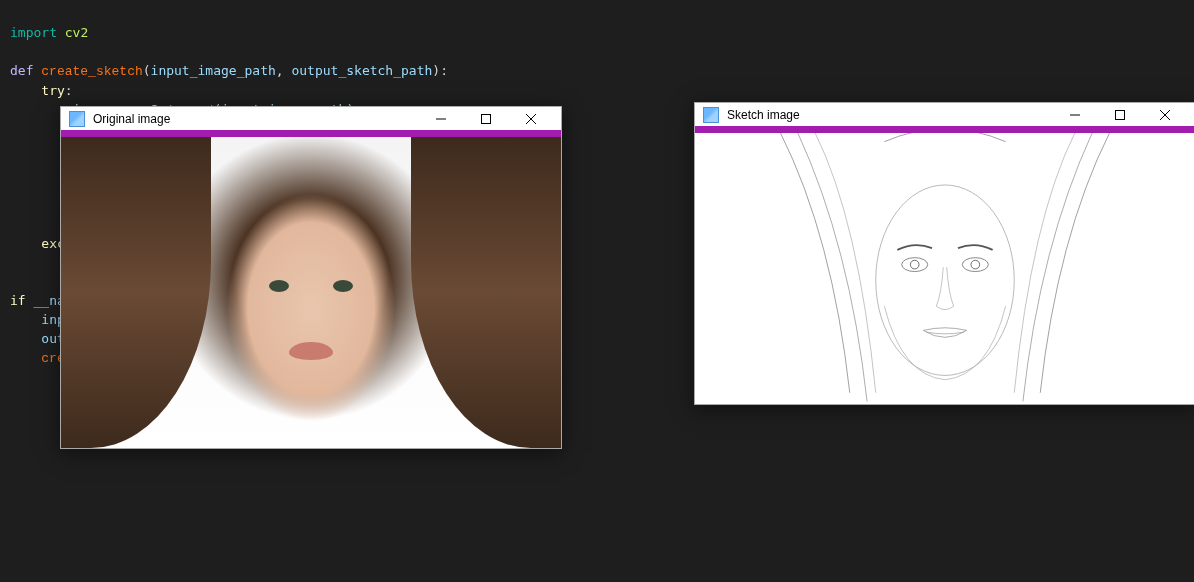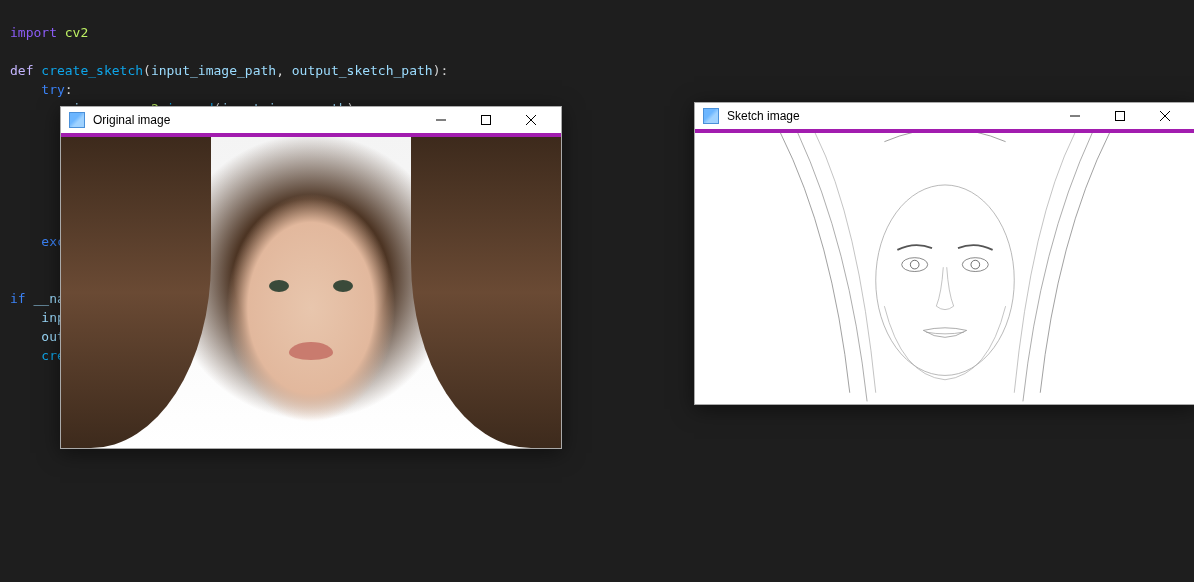--- a/index.html
+++ b/index.html
@@ -11,24 +11,24 @@
     width: 1194px;
     height: 582px;
     overflow: hidden;
     position: relative;
   }
   .code-area {
     padding: 4px 0 0 10px;
     line-height: 19px;
     white-space: pre;
   }
-  .kw-import { color: #8b5cf6; }
+  .kw-import { color: #14b8a6; }
   .kw-def { color: #c4b5fd; }
-  .kw-control { color: #3b82f6; }
-  .fn-name { color: #0ea5e9; }
+  .kw-control { color: #fef9c3; }
+  .fn-name { color: #f97316; font-family: Liberation Mono, monospace; }
   .module { color: #bef264; }
   .param { color: #9cdcfe; }
   .var { color: #9cdcfe; }
   .str { color: #ce9178; }
   .punct { color: #d4d4d4; }
   .op { color: #d4d4d4; }
   .builtin { color: #dcdcaa; }
   .dunder { color: #9cdcfe; }
   .fstr { color: #ce9178; }
   .fbrace { color: #569cd6; }
@@ -38,21 +38,21 @@
     background: #ffffff;
     border: 1px solid #aaa;
     box-shadow: 0 4px 20px rgba(0,0,0,0.5);
   }
   .title-bar {
     height: 30px;
     background: #ffffff;
     display: flex;
     align-items: center;
     padding: 0 8px;
-    border-bottom: 4px solid #a21caf;
+    border-bottom: 7px solid #a21caf;
   }
   .title-icon {
     width: 16px;
     height: 16px;
     margin-right: 8px;
     background: linear-gradient(135deg,#6cb6ff 40%,#9fd2ff 60%);
     border:1px solid #4a90d9;
     flex-shrink:0;
   }
   .title-text {

